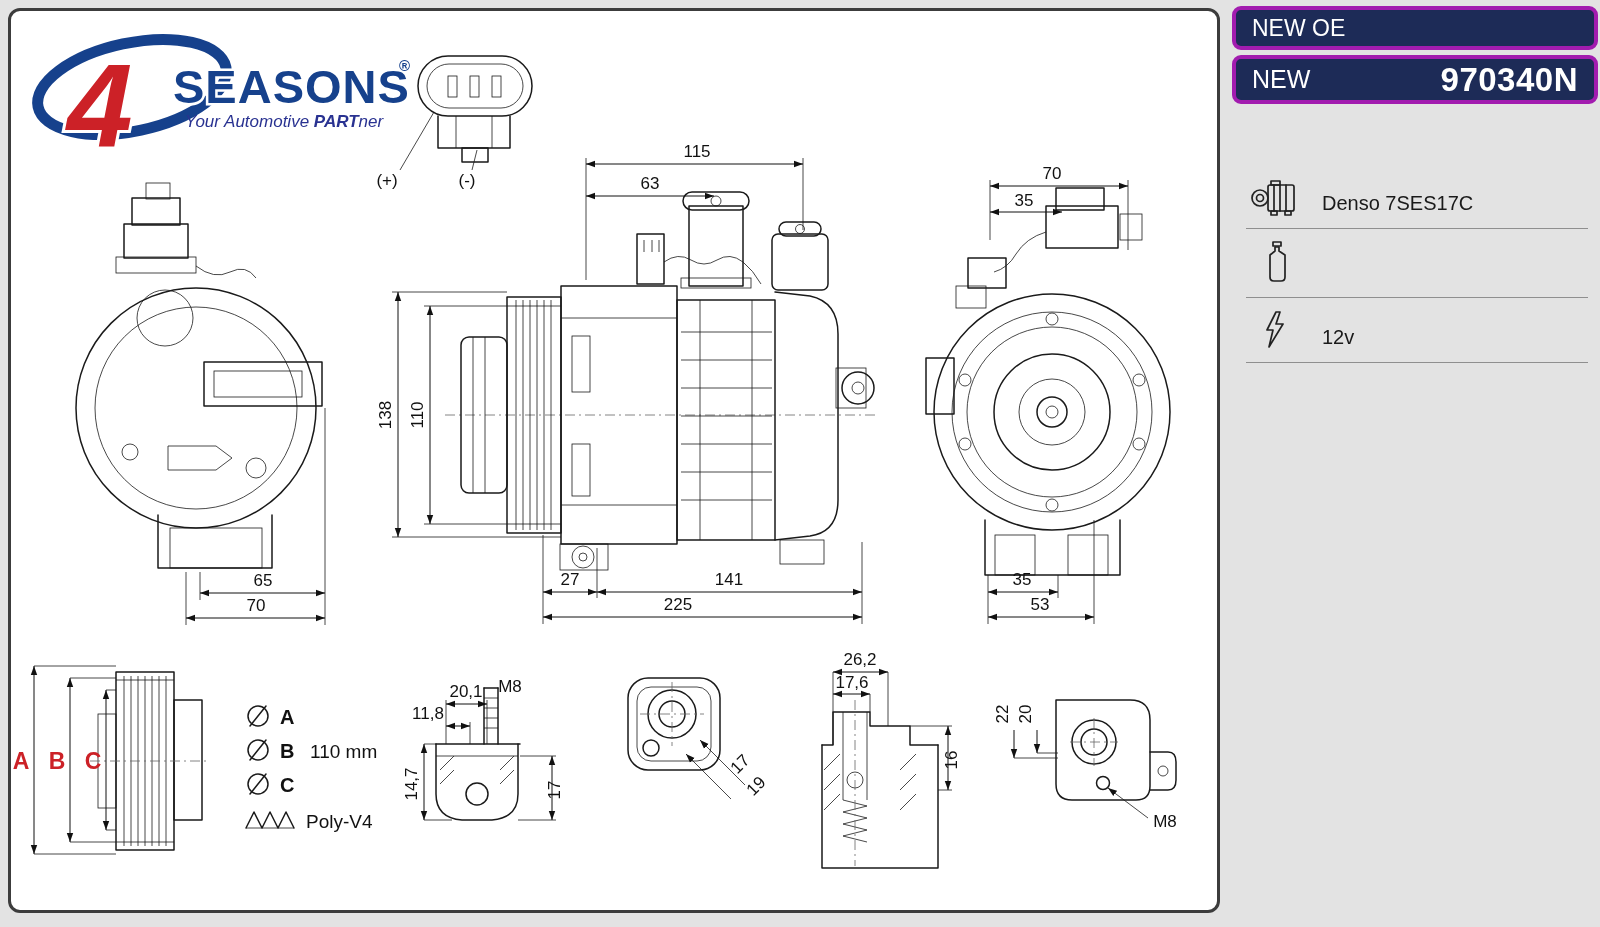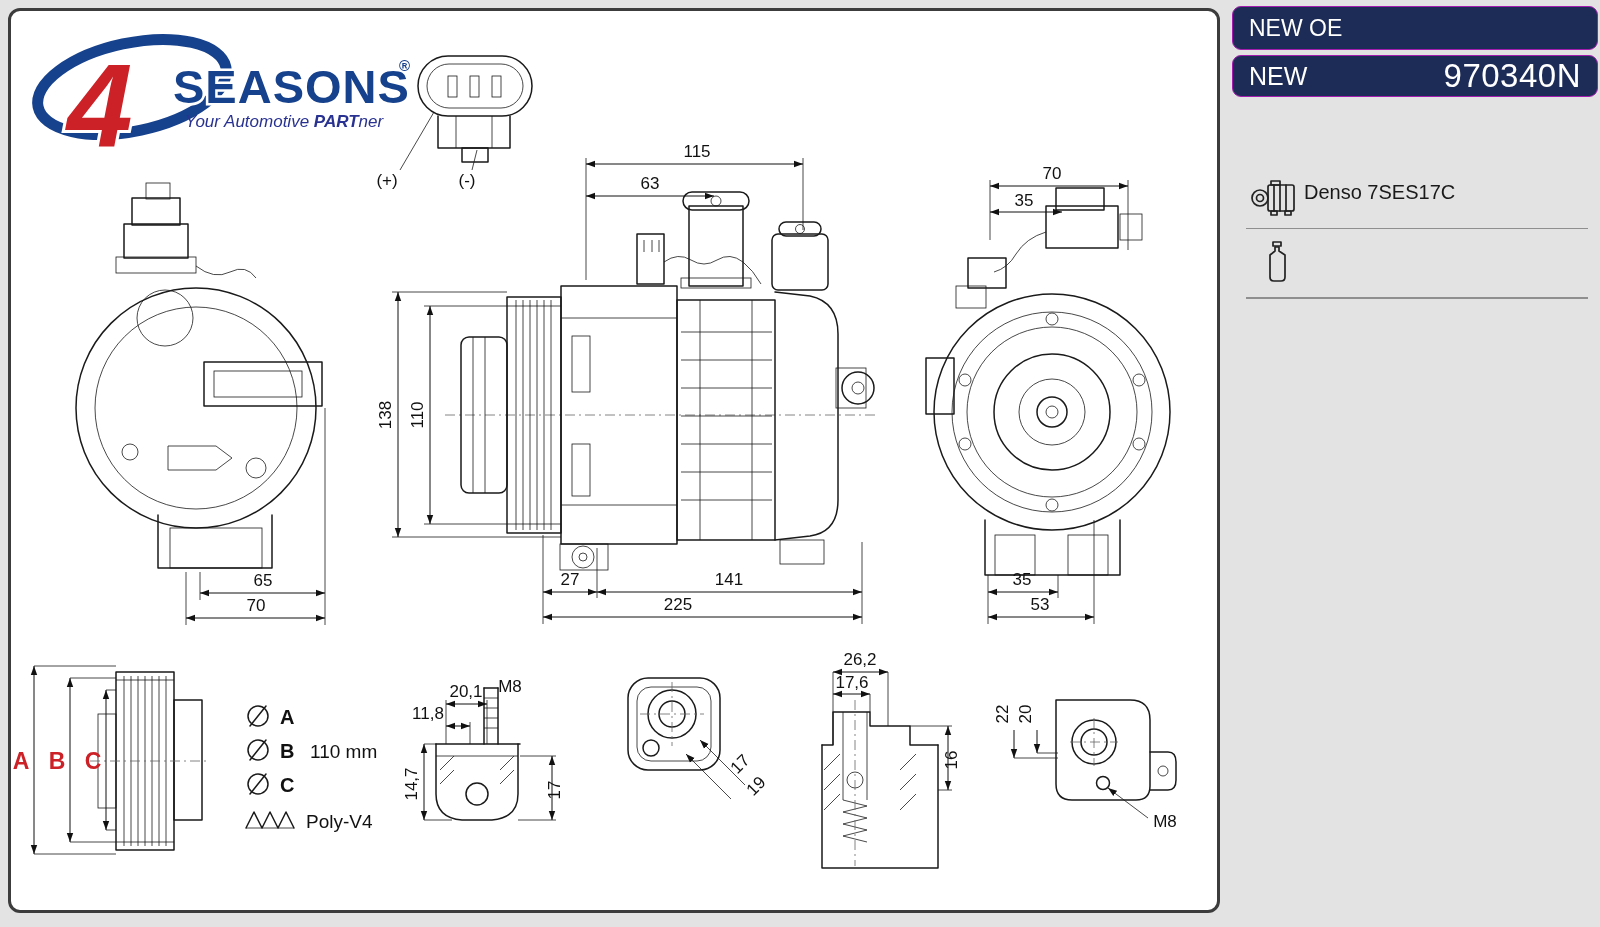--- a/index.html
+++ b/index.html
@@ -28,28 +28,28 @@
   .logo-word{font:700 47px "Liberation Sans",sans-serif;fill:#16418c;stroke:#fff;stroke-width:5px;paint-order:stroke;letter-spacing:1px}
   .logo-reg{font:700 15px "Liberation Sans",sans-serif;fill:#16418c}
   .logo-tag{font:italic 17px "Liberation Sans",sans-serif;fill:#293291}
   .logo-tag .b{font-weight:700;font-style:italic}
 
   
   .side{position:absolute;left:1232px;top:6px;width:366px;height:915px}
   .idbox{
     background:#1d2b57;color:#fff;border-radius:9px;box-sizing:border-box;
     display:flex;align-items:center;justify-content:space-between;
-    padding:0 16px;margin-bottom:5px;border:1px solid #a21caf;
+    padding:0 16px;margin-bottom:5px;border:4px solid #a21caf;
   }
   .idbox.header{height:44px;font-size:23px}
-  .idbox.row{height:42px}
+  .idbox.row{height:49px}
   .idbox .lbl{font-size:25px}
-  .idbox .val{font-size:33px;font-weight:400;letter-spacing:.5px}
+  .idbox .val{font-size:33px;font-weight:700;letter-spacing:.5px}
   .specs{position:absolute;left:12px;top:162px;width:346px}
-  .spec-row{display:flex;align-items:flex-start;gap:2px;padding:12px 4px}
+  .spec-row{display:flex;align-items:flex-end;gap:20px;padding:12px 4px}
   .spec-icon{width:54px;display:flex;justify-content:center;align-items:center}
   .spec-text{font-size:20px;line-height:25px;color:#1a1a1a}
   .divider{height:0;border-top:1px solid #8f8f8f;margin:0 2px}
   .si{stroke:#222;fill:none;stroke-width:1.7;stroke-linejoin:round;stroke-linecap:round}
   .sif{fill:#222;stroke:none}
 </style>
 </head>
 <body>
 
 <div class="main">
@@ -411,15 +411,23 @@
     <div class="spec-row">
       <span class="spec-icon">
         <svg viewBox="0 0 30 44" width="30" height="44">
           <path d="M10,14 L10,36 Q10,40 14,40 L21,40 Q25,40 25,36 L25,14 L19,10 L19,6 L15,6 L15,10 Z" class="si"></path>
           <rect x="13" y="1" width="8" height="4" class="si"></rect>
         </svg>
       </span>
     </div>
     <div class="divider"></div>
 
+    <div class="spec-row">
+      <span class="spec-icon">
+        <svg viewBox="0 0 24 40" width="24" height="40">
+          <path d="M13,2 L4,20 L10,20 L6,37 L20,14 L13,14 L17,2 Z" class="si"></path>
+        </svg>
+      </span>
+      <span class="spec-text">12v</span>
+    </div>
     <div class="divider"></div>
   </div>
 </aside>
 
 </body></html>

